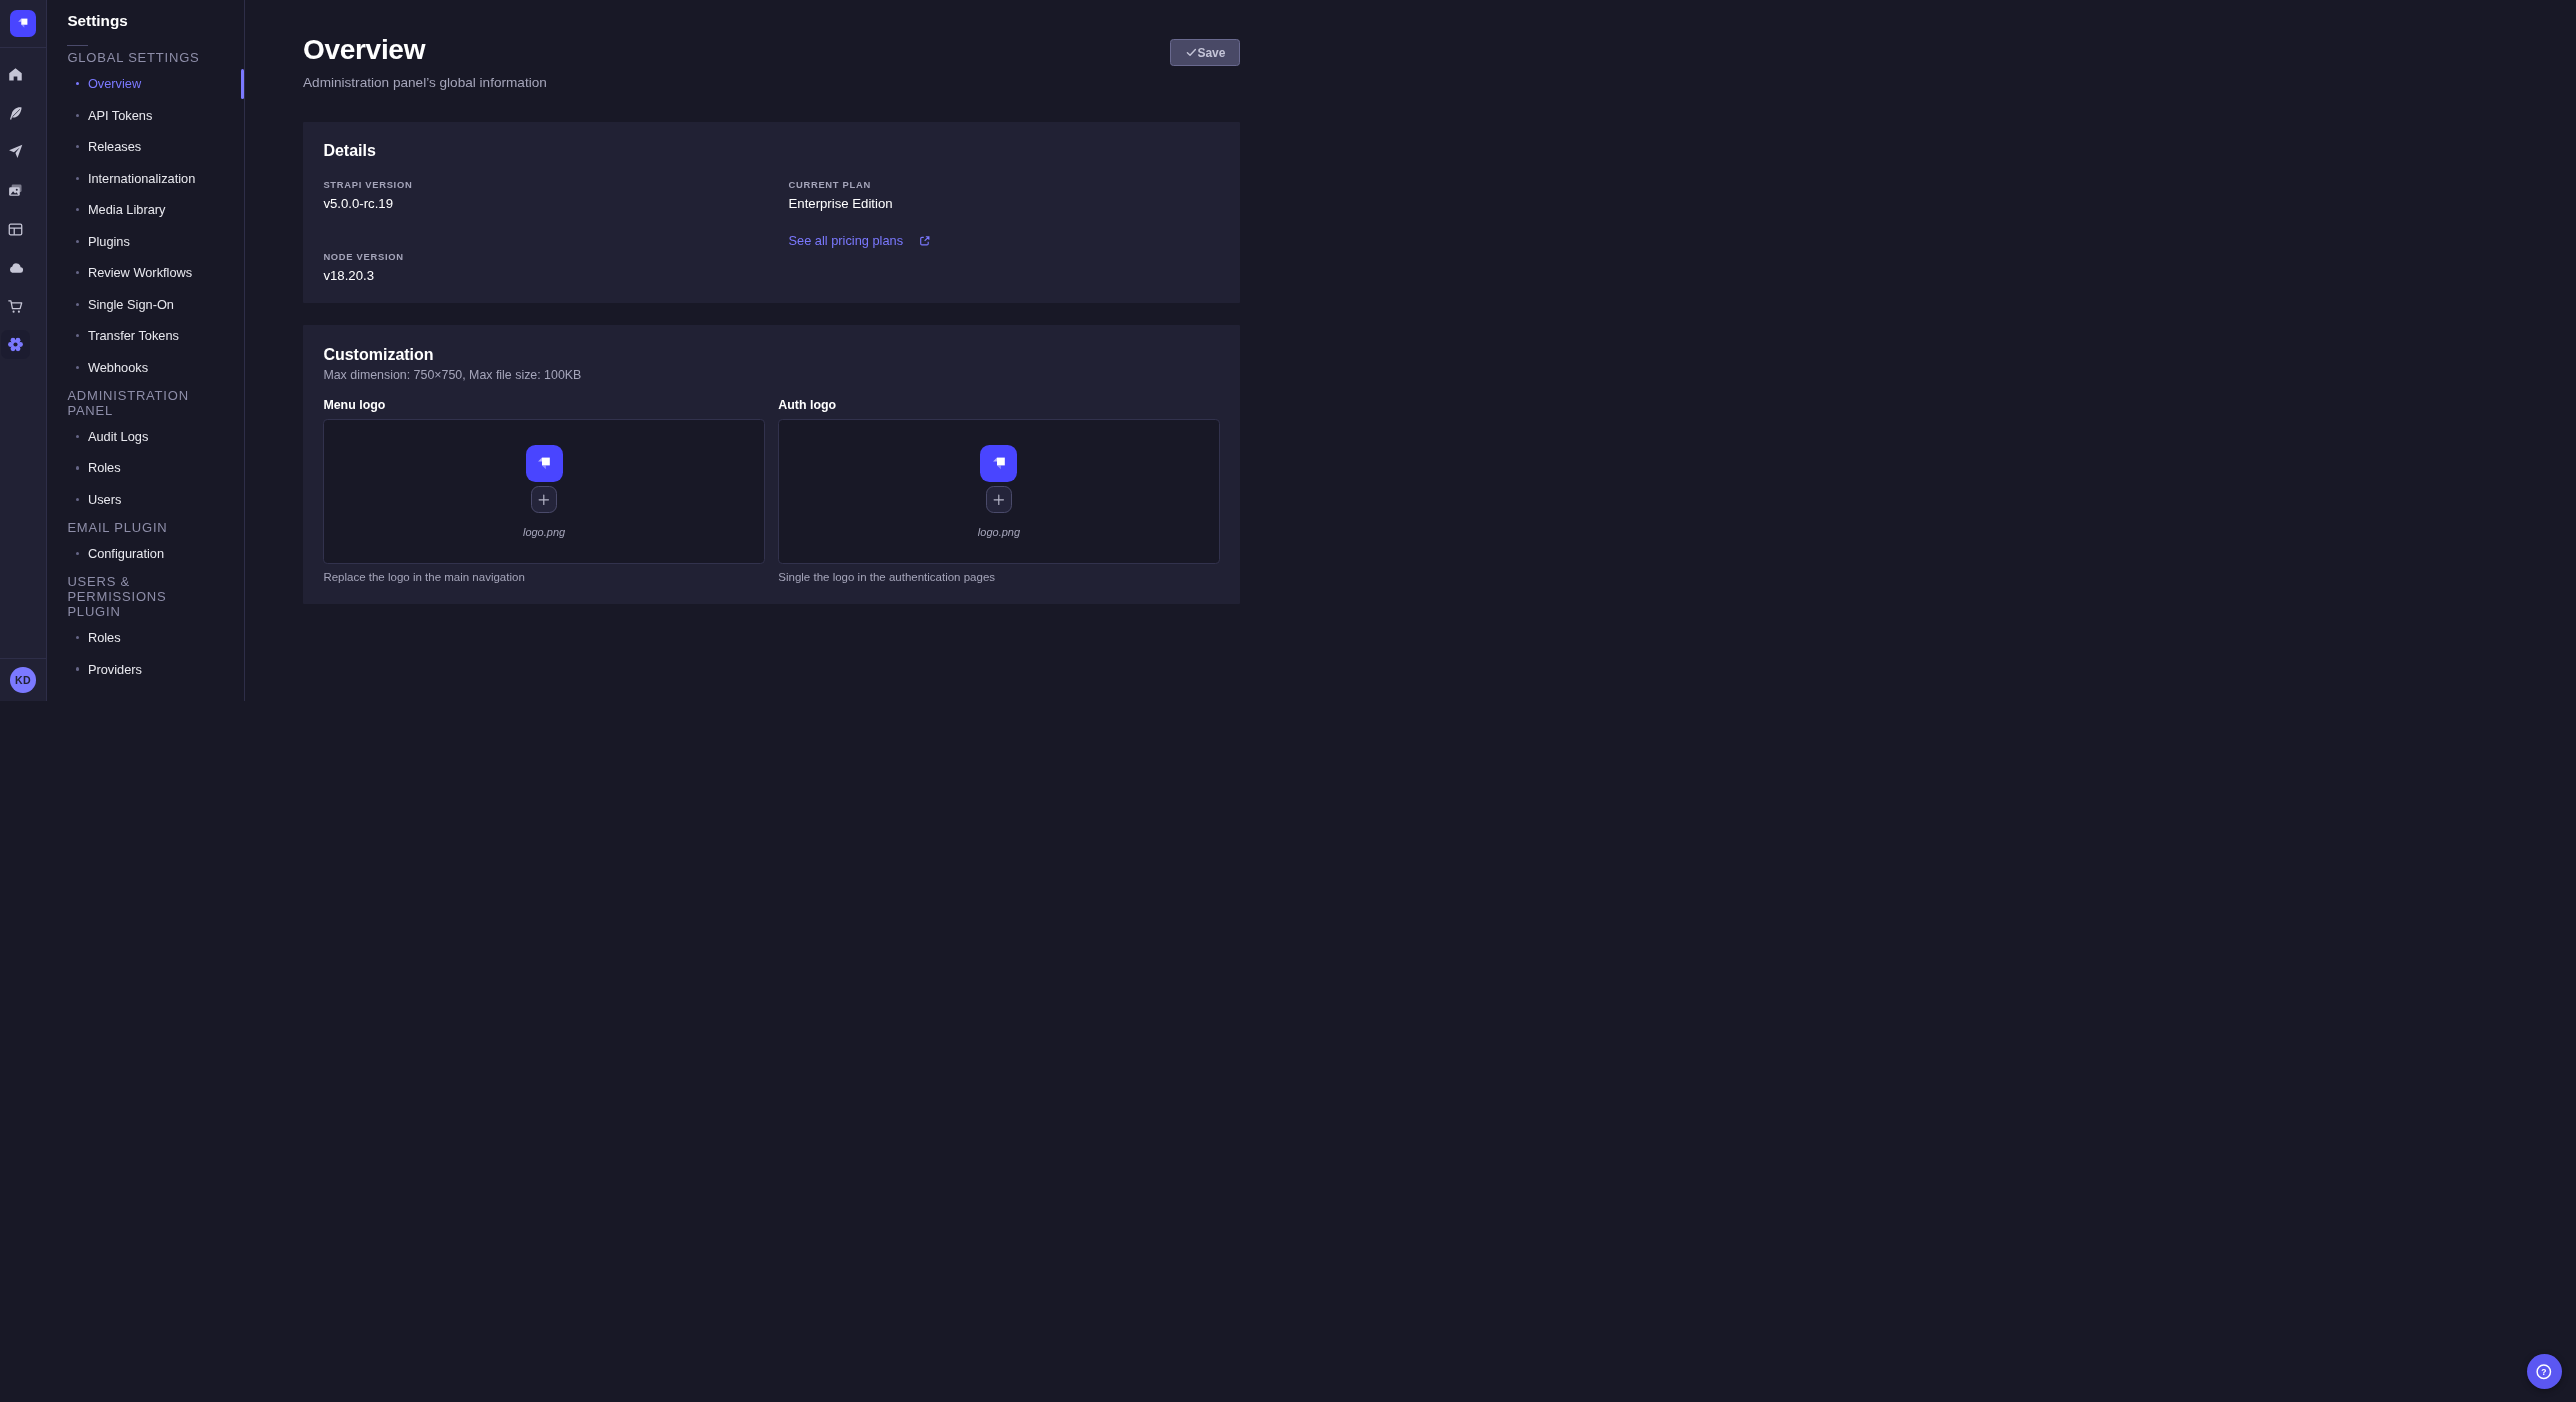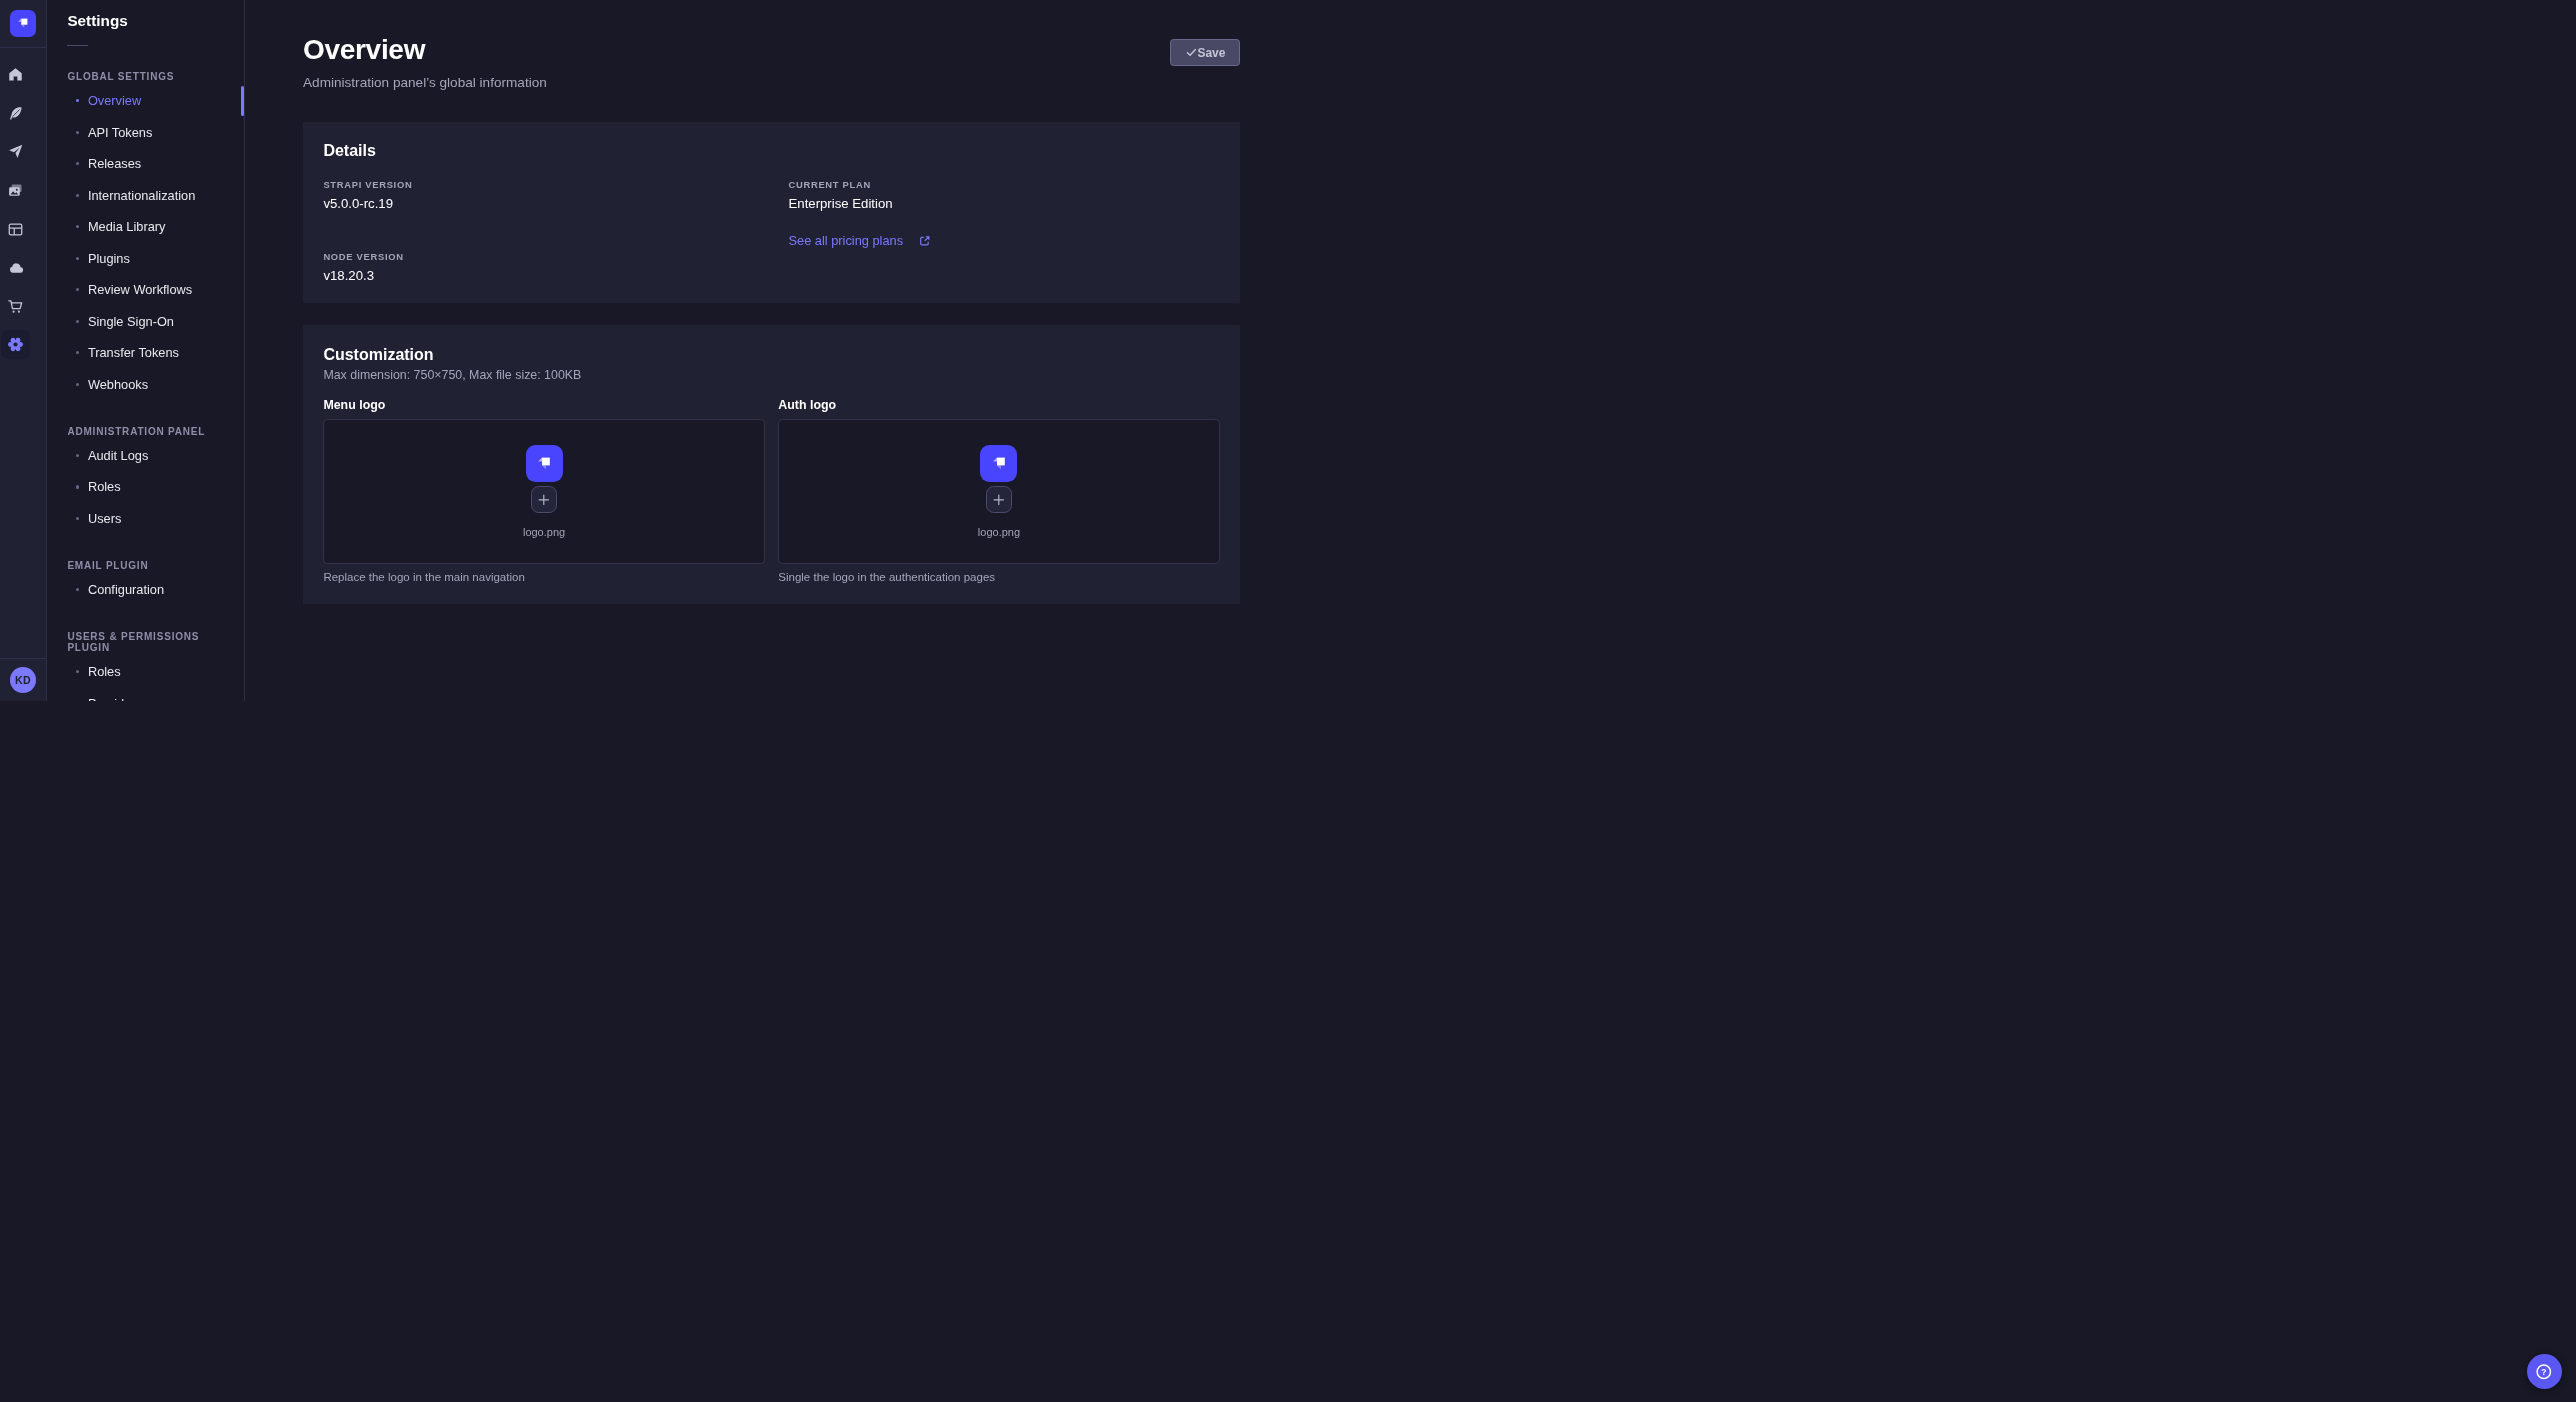--- a/index.html
+++ b/index.html
@@ -20,21 +20,21 @@
   .iconbar-menu{display:flex;flex-direction:column;align-items:center;gap:7.7px;padding-top:11px;}
   .icon-btn{width:31px;height:31px;display:flex;align-items:center;justify-content:center;border-radius:6.8px;cursor:pointer;}
   .icon-btn.active-tile{background:var(--tile-bg);width:29px;height:29px;}
   .iconbar-footer{margin-top:auto;width:100%;border-top:0.9px solid var(--border);display:flex;justify-content:center;padding:7.7px 0 8.5px;}
   .avatar{width:25.6px;height:25.6px;border-radius:50%;background:var(--accent-light);color:#212134;font-size:10.6px;font-weight:bold;display:flex;align-items:center;justify-content:center;cursor:pointer;letter-spacing:0.3px;}
 
   
   .subnav{width:198px;flex:0 0 198px;background:var(--page-bg);border-right:0.9px solid var(--border);padding-top:12px;position:relative;overflow:hidden;}
   .subnav-title{font-size:15.3px;font-weight:bold;padding:0 20.4px;}
   .subnav-divider{width:20.4px;height:0.9px;background:var(--border-strong);margin:14.5px 0 0 20.4px;}
-  .nav-section-label{font-size:10px;font-weight:bold;letter-spacing:0.8px;color:var(--text-section);padding:0 20.4px;margin-top:26px;margin-bottom:2.6px;}
+  .nav-section-label{font-size:13px;font-weight:normal;letter-spacing:0.8px;color:var(--text-section);padding:0 20.4px;margin-top:5px;margin-bottom:2.6px;}
   .nav-item{position:relative;display:flex;align-items:center;gap:8.5px;height:31.5px;padding-left:29px;font-size:12.8px;color:#e9e9ef;cursor:pointer;}
   .nav-item .bullet{width:3.4px;height:3.4px;border-radius:50%;background:#666687;flex:0 0 3.4px;}
   .nav-item.active{color:var(--accent-light);font-weight:500;}
   .nav-item.active .bullet{background:var(--accent-light);}
   .active-indicator{position:absolute;right:0;top:0.9px;bottom:0.9px;width:2.6px;border-radius:1.7px;background:var(--accent-light);}
 
   
   .main{flex:1;overflow:hidden;background:var(--page-bg);padding:34px 48px 0 58px;}
   .page-header{display:flex;justify-content:space-between;align-items:flex-start;}
   .page-title{font-size:28px;font-weight:bold;letter-spacing:-0.3px;}
@@ -50,21 +50,21 @@
   .field + .field{margin-top:40px;}
   .pricing-link{display:inline-flex;align-items:center;gap:15px;margin-top:22px;color:var(--accent-light);font-size:12.8px;text-decoration:none;cursor:pointer;}
 
   .card-custom{margin-top:22px;}
   .card-subtitle{font-size:12.4px;color:var(--text-muted);margin-top:4.3px;}
   .uploads{display:grid;grid-template-columns:1fr 1fr;gap:13.6px;margin-top:16px;}
   .upload-label{font-size:12.4px;font-weight:bold;margin-bottom:6.8px;}
   .upload-box{height:145px;border:0.9px solid #32324d;border-radius:4.3px;background:var(--page-bg);display:flex;flex-direction:column;align-items:center;justify-content:center;cursor:pointer;}
   .logo-tile{width:37px;height:37px;border-radius:9.4px;background:var(--accent);display:flex;align-items:center;justify-content:center;}
   .add-btn{margin-top:4.3px;width:26.4px;height:26.4px;border-radius:7.7px;border:0.9px solid var(--border-strong);background:#24243a;color:#b5b5c8;display:flex;align-items:center;justify-content:center;cursor:pointer;}
-  .upload-filename{margin-top:12.8px;font-size:11px;color:var(--text-muted);}
+  .upload-filename{margin-top:12.8px;font-size:11px;color:var(--text-muted);font-style:italic;}
   .upload-helper{margin-top:7.7px;font-size:11.5px;color:var(--text-muted);}
 
   .fab{position:fixed;right:14.5px;bottom:12.8px;width:35px;height:35px;border-radius:50%;background:var(--fab);border:none;display:flex;align-items:center;justify-content:center;cursor:pointer;box-shadow:0 1.7px 6.8px rgba(0,0,0,.35);}
 </style>
 </head>
 <body>
 
 <div class="app">
 
   <nav class="iconbar">

